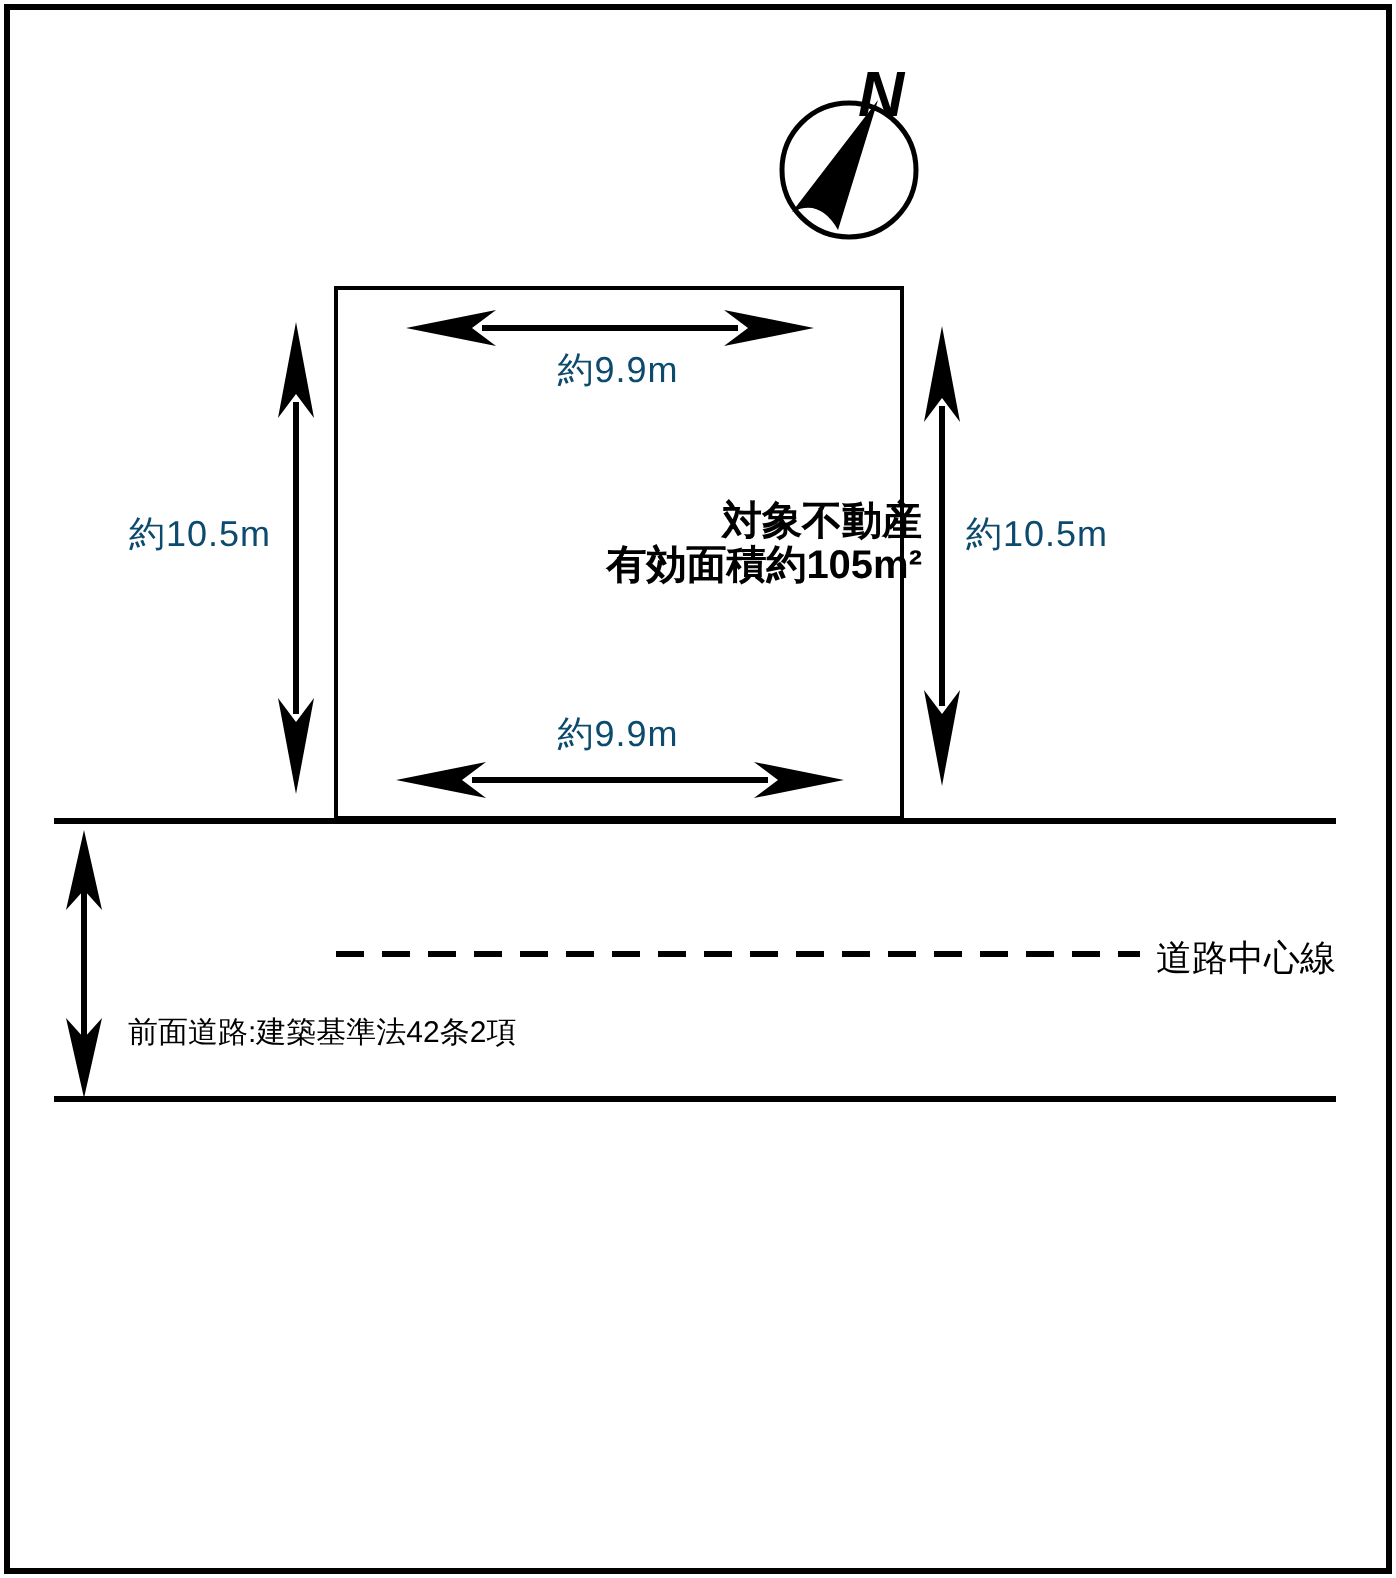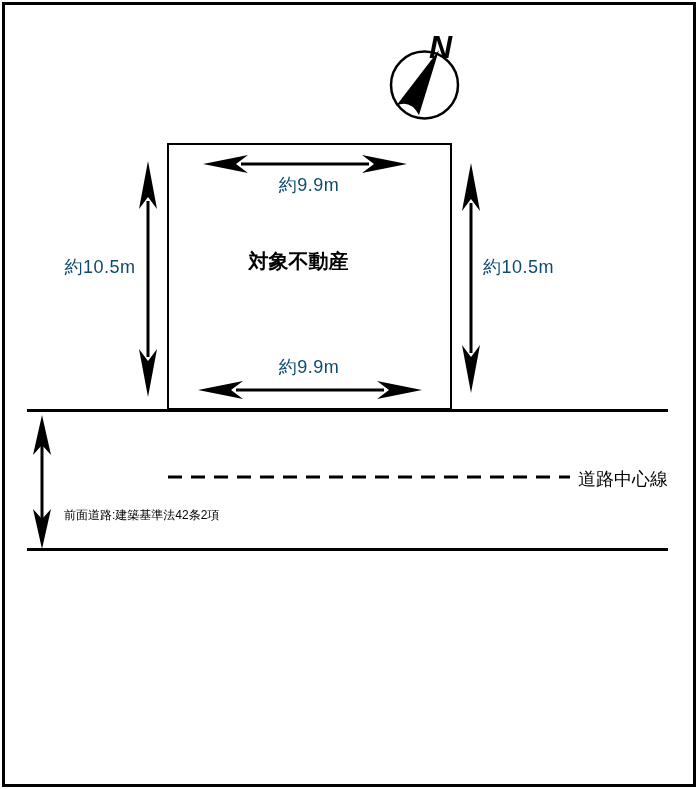--- a/index.html
+++ b/index.html
@@ -33,37 +33,37 @@
     background: #000000;
   }
   .dim-label {
     font-size: 18px;
     letter-spacing: 0.5px;
     white-space: nowrap;
     color: #0c4a6e;
   }
   .centered { text-align: center; }
   .parcel-title {
-    left: 156px; top: 250px; width: 285px;
-    text-align: center;
+    left: 176px; top: 250px; width: 285px;
+    text-align: right;
     font-size: 20px;
     font-weight: bold;
     line-height: 22px;
     white-space: nowrap;
   }
   .road-width-label {
     left: 33px; top: 456px; width: 150px;
     text-align: center;
     font-size: 18px;
     line-height: 23px;
     white-space: nowrap;
   }
   .front-road-label {
     left: 64px; top: 507px;
-    font-size: 12px;
+    font-size: 15px;
     white-space: nowrap;
   }
   .centerline-label {
     left: 578px; top: 467px;
     font-size: 18px;
     white-space: nowrap;
   }
   svg { display: block; }
   .ink-stroke { stroke: #000000; }
   .ink-fill { fill: #000000; }
@@ -78,20 +78,21 @@
   <svg class="abs" style="left:383px; top:28px;" width="100" height="100" viewBox="0 0 100 100">
     <circle cx="41.5" cy="57" r="33.5" fill="none" class="ink-stroke" stroke-width="2.5"></circle>
     <path d="M56,22 L13,78 Q27,71 36,87 Z" class="ink-fill"></path>
     <text x="46" y="30" font-size="32" font-style="italic" font-weight="bold" class="ink-fill">N</text>
   </svg>
 
   <div class="abs parcel-outline"></div>
 
   <div class="abs parcel-title">
     <div>対象不動産</div>
+    <div>有効面積約105m²</div>
   </div>
 
   <svg class="abs" style="left:203px; top:153px;" width="204" height="22">
     <line x1="38" y1="11" x2="166" y2="11" class="ink-stroke" stroke-width="3"></line>
     <polygon points="0,11 45,2 33,11 45,20" class="ink-fill"></polygon>
     <polygon points="204,11 159,2 171,11 159,20" class="ink-fill"></polygon>
   </svg>
   <div class="abs dim-label centered" style="left:209px; top:173px; width:200px;">約9.9m</div>
 
   <div class="abs dim-label centered" style="left:209px; top:355px; width:200px;">約9.9m</div>

